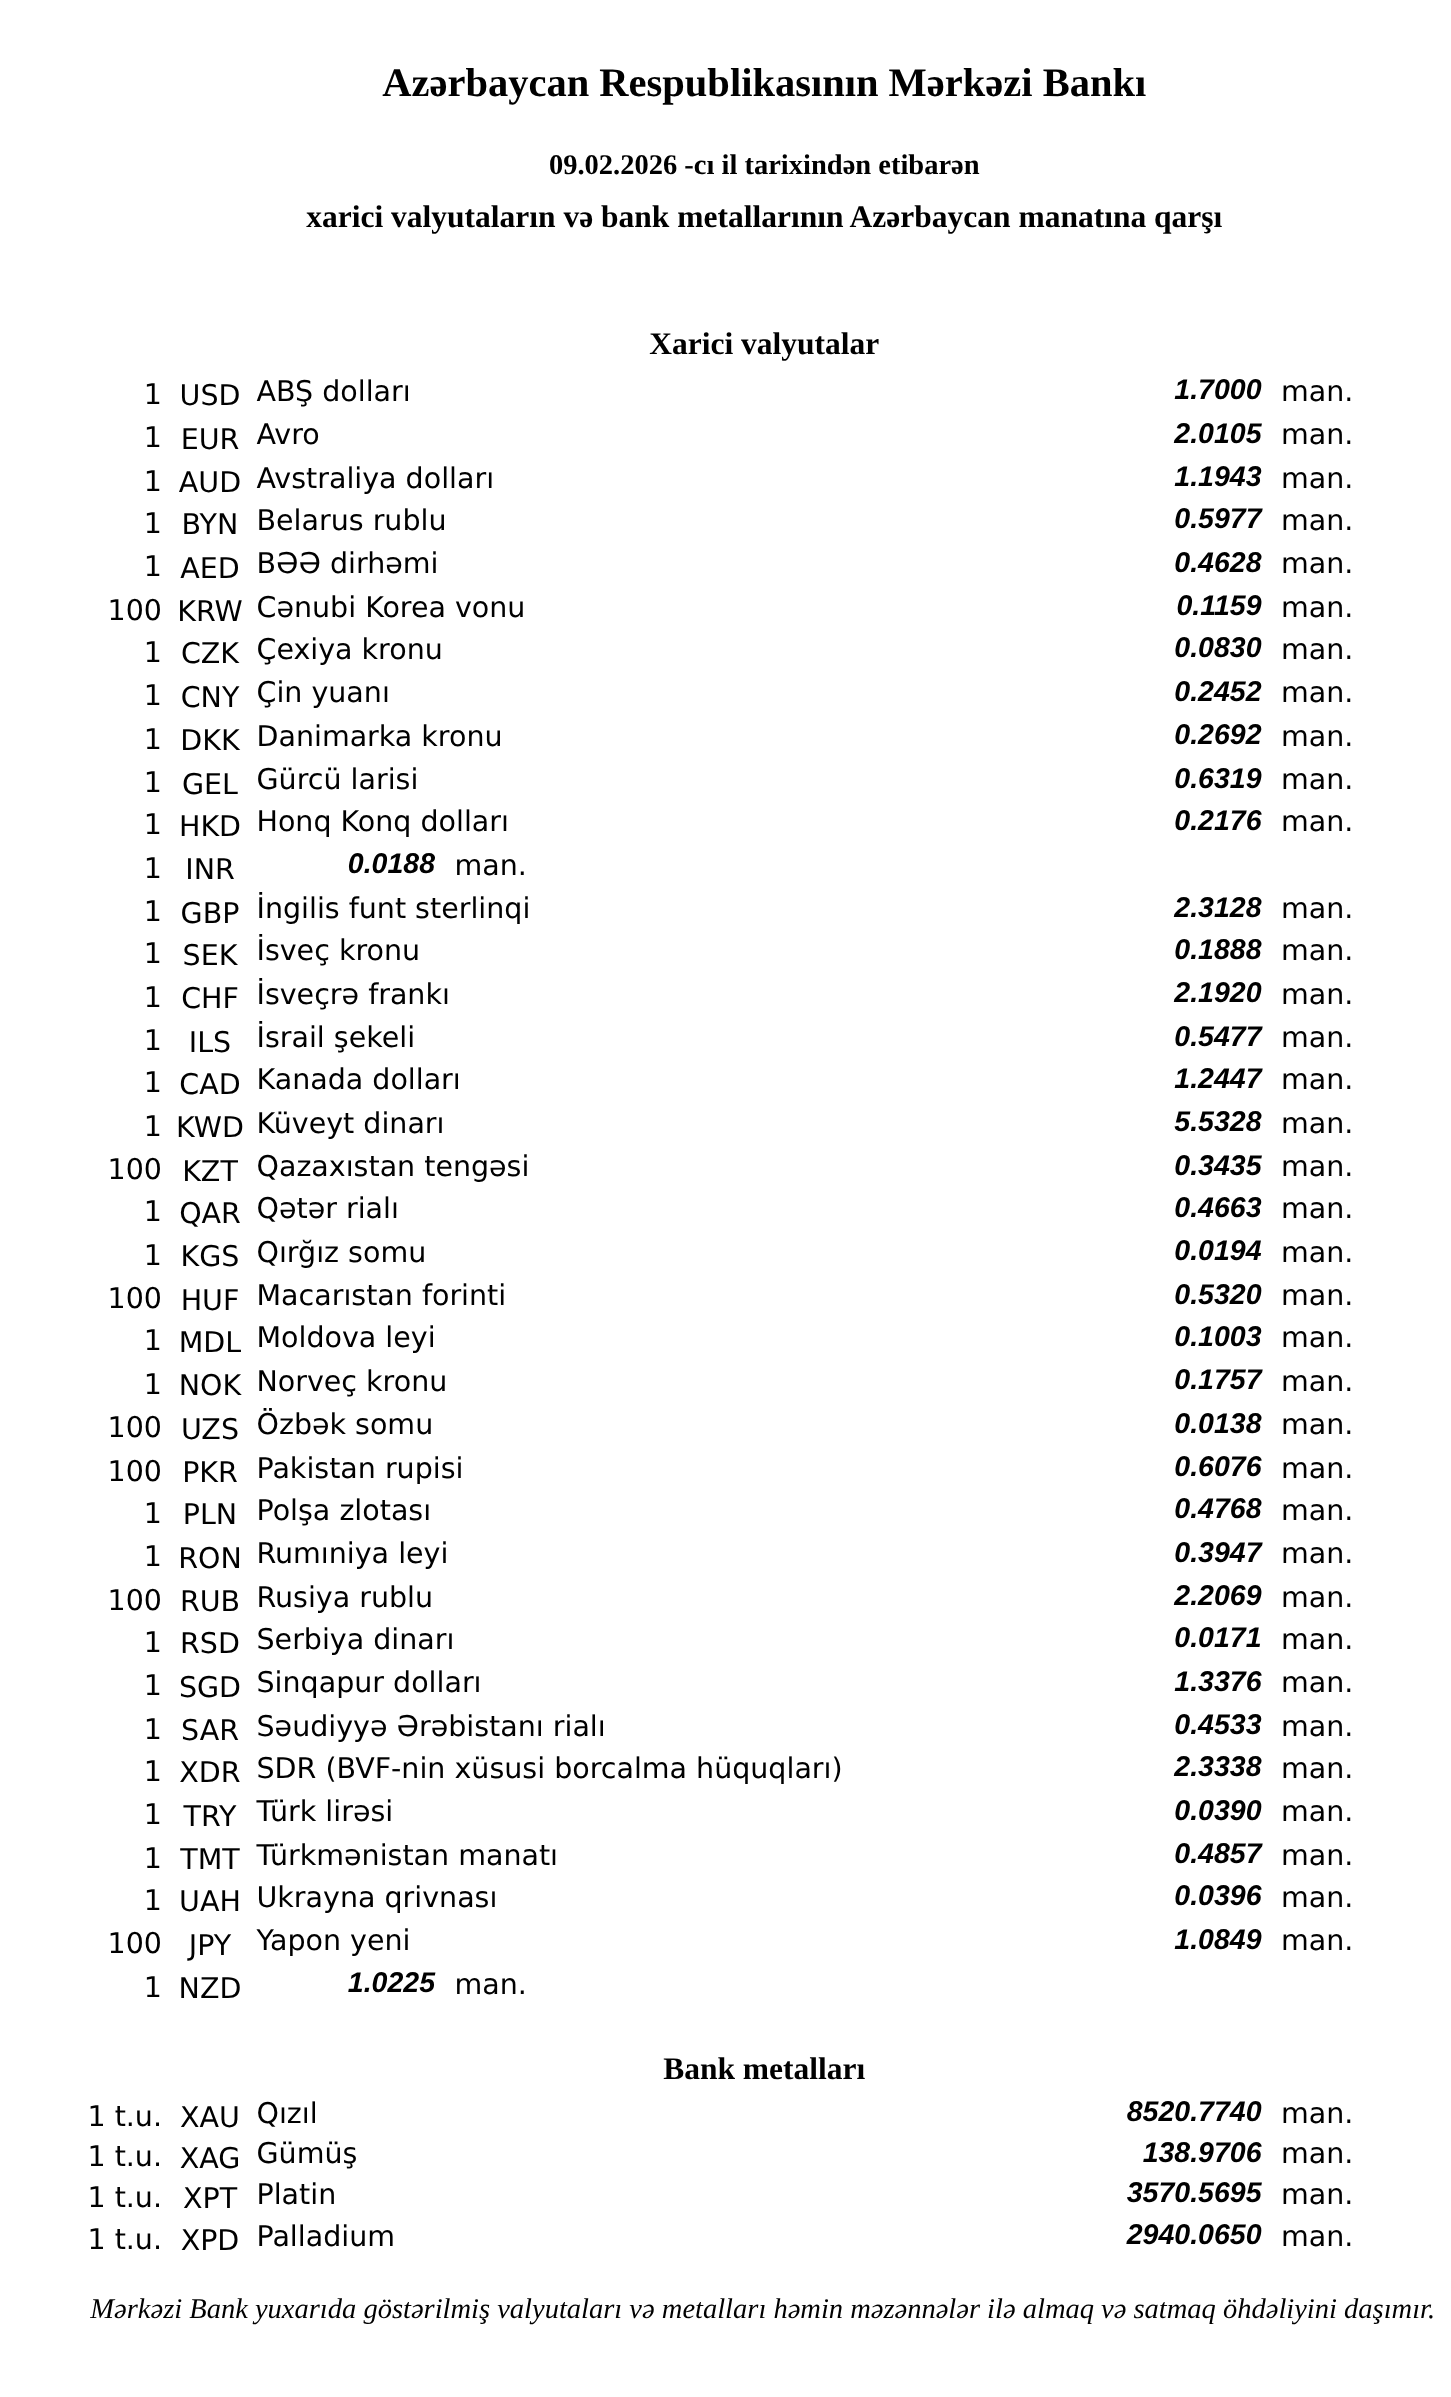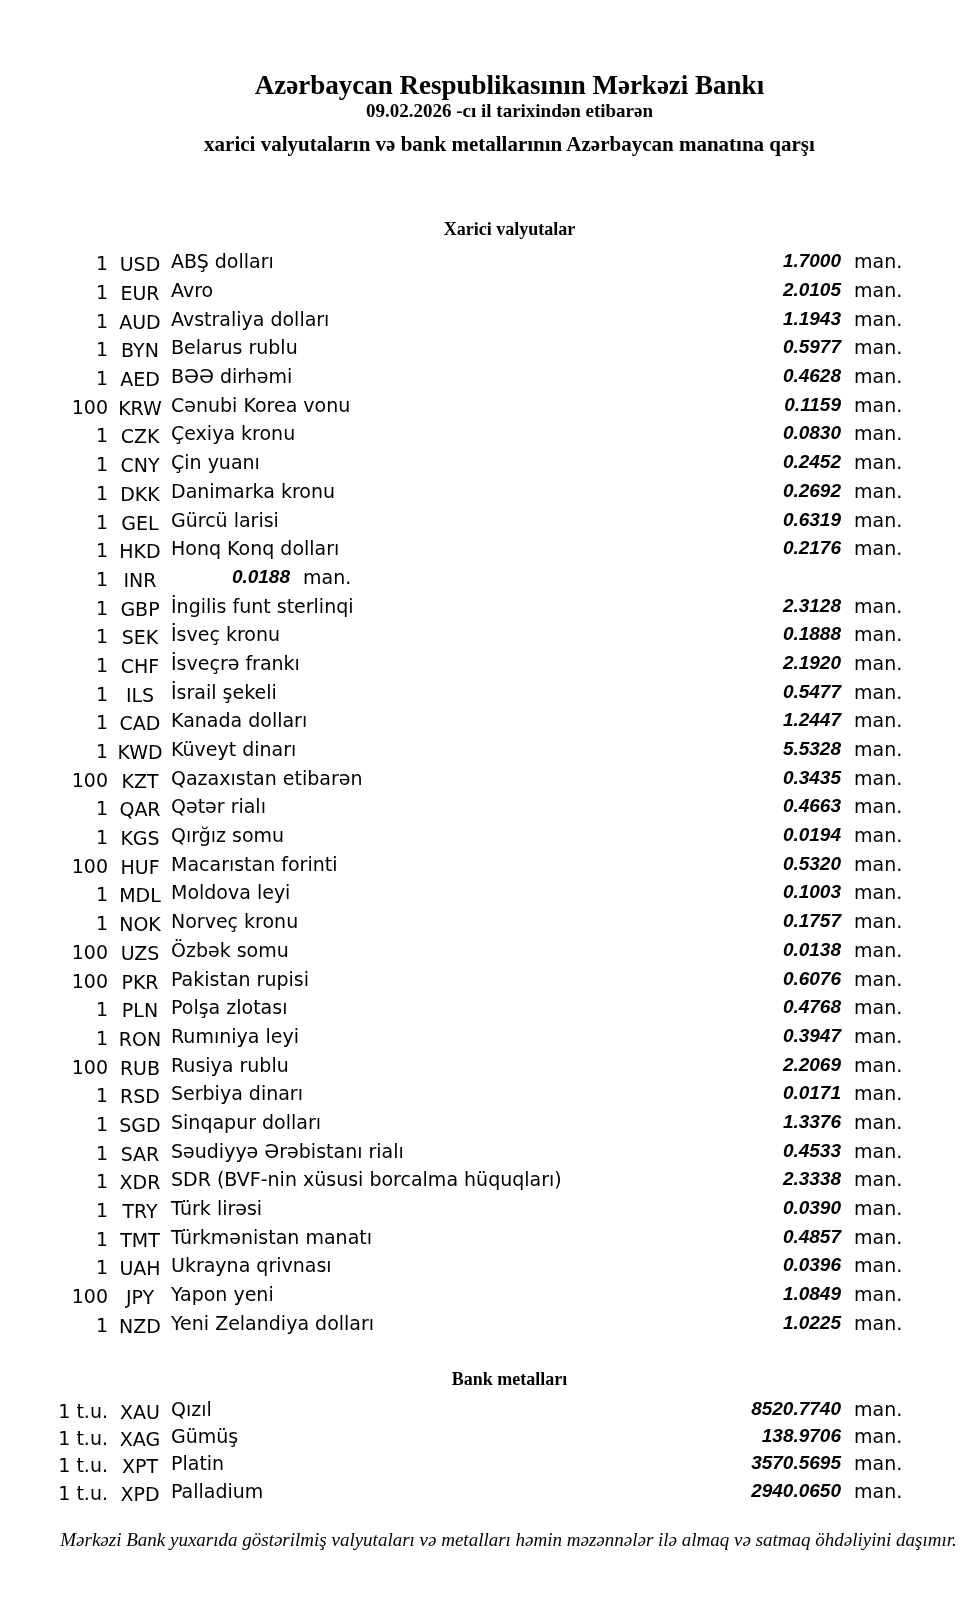--- a/index.html
+++ b/index.html
@@ -2,37 +2,37 @@
 <html><head>
 <meta charset="utf-8">
 <style>
   html,body { margin:0; padding:0; background:#ffffff; }
   body { width:967px; height:1598px; color:#000; font-family:"DejaVu Sans", sans-serif; }
   .page { position:relative; width:967px; height:1598px; background:#fff; overflow:hidden; }
 
   .centered { position:absolute; left:0; width:100%; text-align:center; box-sizing:border-box; padding-left:52px; }
 
   .title {
-    top:68px;
+    top:38px;
     font-family:"Liberation Serif", serif;
     font-weight:bold; font-size:27px; line-height:34px;
   }
   .date-line {
     top:99px;
     font-family:"Liberation Serif", serif;
     font-weight:bold; font-size:19px; line-height:24px;
   }
   .subtitle {
     top:131px;
     font-family:"Liberation Serif", serif;
     font-weight:bold; font-size:21px; line-height:26px;
   }
   .section-title {
     font-family:"Liberation Serif", serif;
-    font-weight:bold; font-size:18px; line-height:25px;
+    font-weight:bold; font-size:21px; line-height:25px;
   }
   .section-title.currencies { top:217px; }
   .section-title.metals { top:1367px; }
 
   .rows { position:absolute; left:0; width:967px; }
   #currency-rows { top:247px; }
   #metal-rows   { top:1395px; }
 
   .row { display:flex; align-items:center; height:28.7px; }
   #metal-rows .row { height:27.4px; }
@@ -182,21 +182,21 @@
       <div class="row">
         <span class="qty">1</span>
         <span class="code">KWD</span>
         <span class="name">Küveyt dinarı</span>
         <span class="rate">5.5328</span>
         <span class="unit">man.</span>
       </div>
       <div class="row">
         <span class="qty">100</span>
         <span class="code">KZT</span>
-        <span class="name">Qazaxıstan etibarən</span>
+        <span class="name">Qazaxıstan tengəsi</span>
         <span class="rate">0.3435</span>
         <span class="unit">man.</span>
       </div>
       <div class="row">
         <span class="qty">1</span>
         <span class="code">QAR</span>
         <span class="name">Qətər rialı</span>
         <span class="rate">0.4663</span>
         <span class="unit">man.</span>
       </div>
@@ -315,21 +315,20 @@
       <div class="row">
         <span class="qty">100</span>
         <span class="code">JPY</span>
         <span class="name">Yapon yeni</span>
         <span class="rate">1.0849</span>
         <span class="unit">man.</span>
       </div>
       <div class="row">
         <span class="qty">1</span>
         <span class="code">NZD</span>
-        <span class="name">Yeni Zelandiya dolları</span>
         <span class="rate">1.0225</span>
         <span class="unit">man.</span>
       </div>
     </div>
 
   <div class="centered section-title metals">Bank metalları</div>
   <div class="rows" id="metal-rows">
       <div class="row">
         <span class="qty">1 t.u.</span>
         <span class="code">XAU</span>

